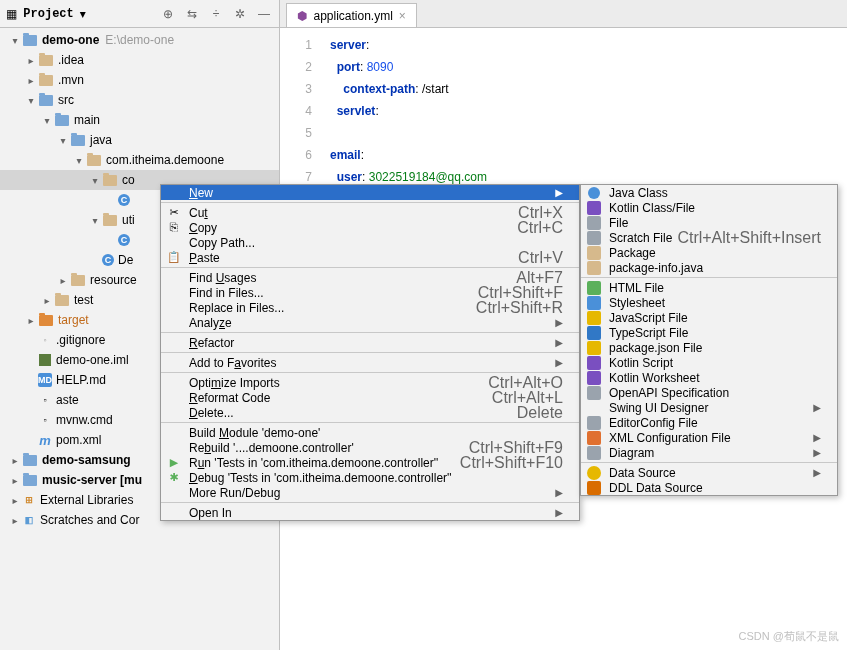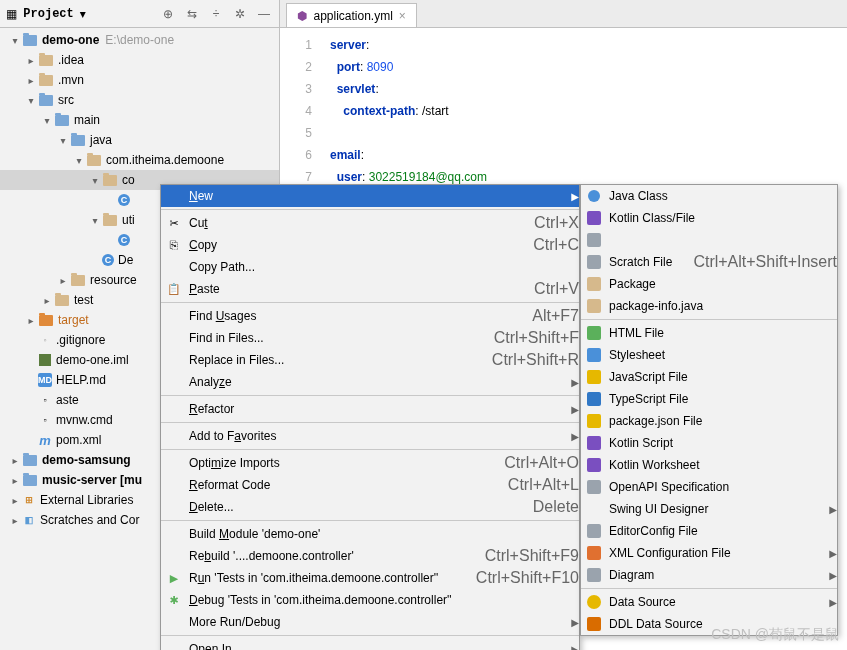--- a/index.html
+++ b/index.html
@@ -45,31 +45,31 @@
 .code { flex: 1; padding: 6px 0 0 10px; }
 .code div { height: 22px; line-height: 22px; white-space: pre; }
 .kw { color: #0033b3; font-weight: bold; }
 .num { color: #1750eb; }
 .str { color: #067d17; }
 
 
 .menu { position: absolute; background: #f2f2f2; border: 1px solid #999; box-shadow: 2px 2px 6px rgba(0,0,0,0.25); }
 .menu.primary { left: 160px; top: 184px; width: 420px; }
 .menu.sub { left: 580px; top: 184px; width: 258px; }
-.menu-item { display: flex; align-items: center; height: 22px; padding: 0 0 0 4px; cursor: pointer; }
+.menu-item { display: flex; align-items: center; height: 15px; padding: 0 16px 0 4px; cursor: pointer; }
 .menu-item.highlight { background: #2b6ec9; color: #fff; }
 .menu-item .mi-icon { width: 18px; display: inline-flex; justify-content: center; margin-right: 6px; font-size: 11px; }
 .menu-item .mi-label { flex: 1; }
 .menu-item .mi-label u { text-decoration: underline; }
 .menu-item .mi-short { color: #666; font-size: 16px; }
 .menu-item .mi-arrow { margin-left: 8px; color: #666; font-size: 10px; }
 .menu-item.highlight .mi-arrow { color: #fff; }
 .menu-sep { height: 1px; background: #c8c8c8; margin: 2px 0; }
 
-.watermark { position: absolute; right: 8px; bottom: 6px; color: #c0c0c0; font-size: 14px; }
+.watermark { position: absolute; right: 8px; bottom: 6px; color: #c0c0c0; font-size: 11px; }
 
 
 .badge { width: 14px; height: 14px; border-radius: 2px; display: inline-flex; align-items: center; justify-content: center; font-size: 8px; color: #fff; font-weight: bold; }
 .b-c { background: #4a90d9; border-radius: 50%; width: 12px; height: 12px; }
 .b-k { background: #7a4fc0; }
 .b-f { background: #9aa3ad; }
 .b-pkg { background: #d6b98c; }
 .b-h { background: #5bb05b; }
 .b-css { background: #4a90d9; }
 .b-js { background: #e6b800; color: #333; }
@@ -294,22 +294,22 @@
           <div>2</div>
           <div>3</div>
           <div>4</div>
           <div>5</div>
           <div>6</div>
           <div>7</div>
         </div>
       <div class="code" id="code">
           <div><span class="kw">server</span>:</div>
           <div>  <span class="kw">port</span>: <span class="num">8090</span></div>
+          <div>    <span class="kw">context-path</span>: /start</div>
           <div>  <span class="kw">servlet</span>:</div>
-          <div>    <span class="kw">context-path</span>: /start</div>
           <div></div>
           <div><span class="kw">email</span>:</div>
           <div>  <span class="kw">user</span>: <span class="str">3022519184@qq.com</span></div>
         </div>
     </div>
   </div>
 </div>
 
 <div class="menu primary" id="ctx">
     <div class="menu-item highlight">
@@ -427,20 +427,21 @@
     <div class="menu-item">
       <span class="mi-icon">
         <span class="badge b-k"></span>
       </span>
       <span class="mi-label">Kotlin Class/File</span>
     </div>
     <div class="menu-item">
       <span class="mi-icon">
         <span class="badge b-f"></span>
       </span>
+      <span class="mi-label">File</span>
     </div>
     <div class="menu-item">
       <span class="mi-icon">
         <span class="badge b-f"></span>
       </span>
       <span class="mi-label">Scratch File</span>
       <span class="mi-short">Ctrl+Alt+Shift+Insert</span>
     </div>
     <div class="menu-item">
       <span class="mi-icon">

